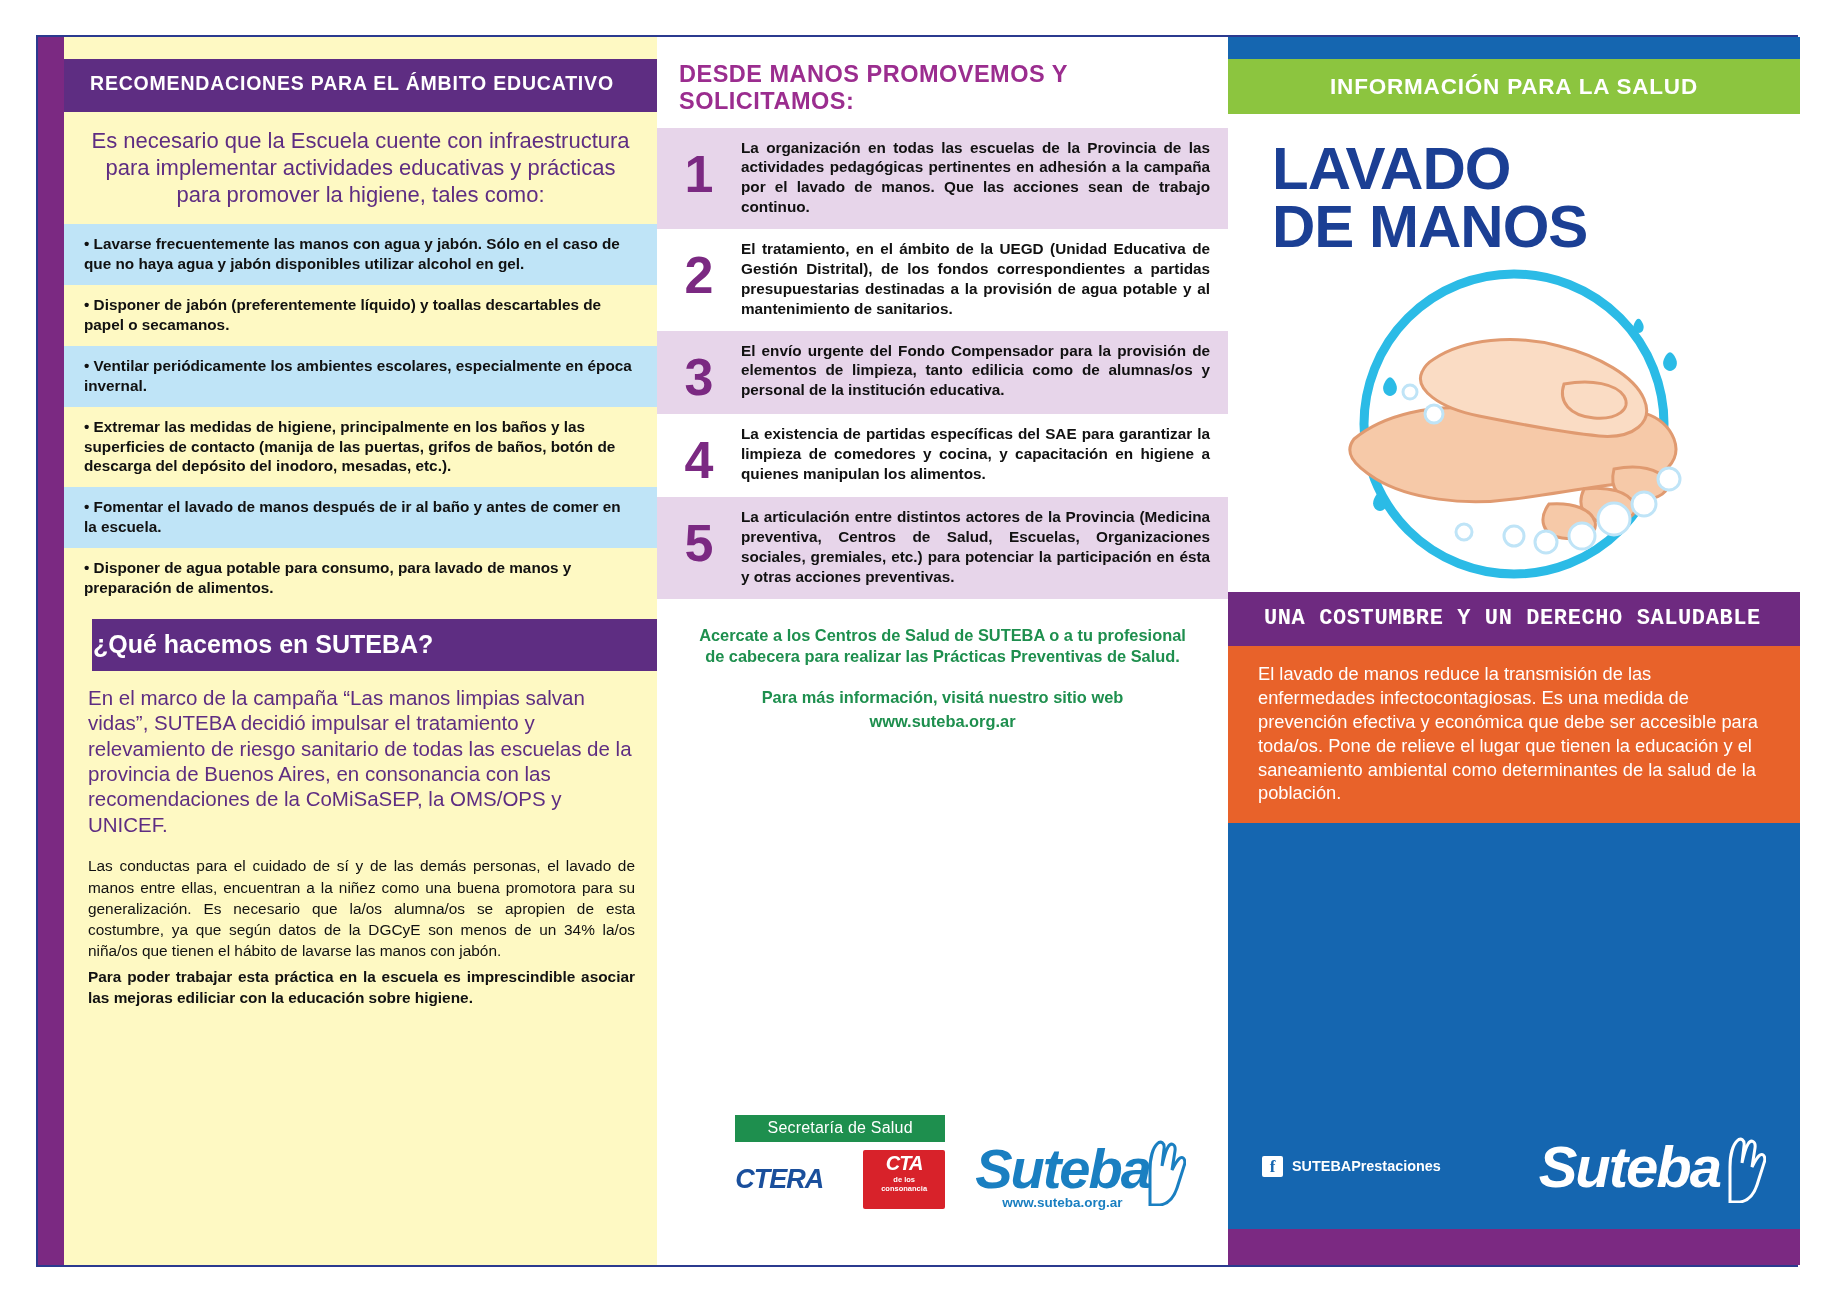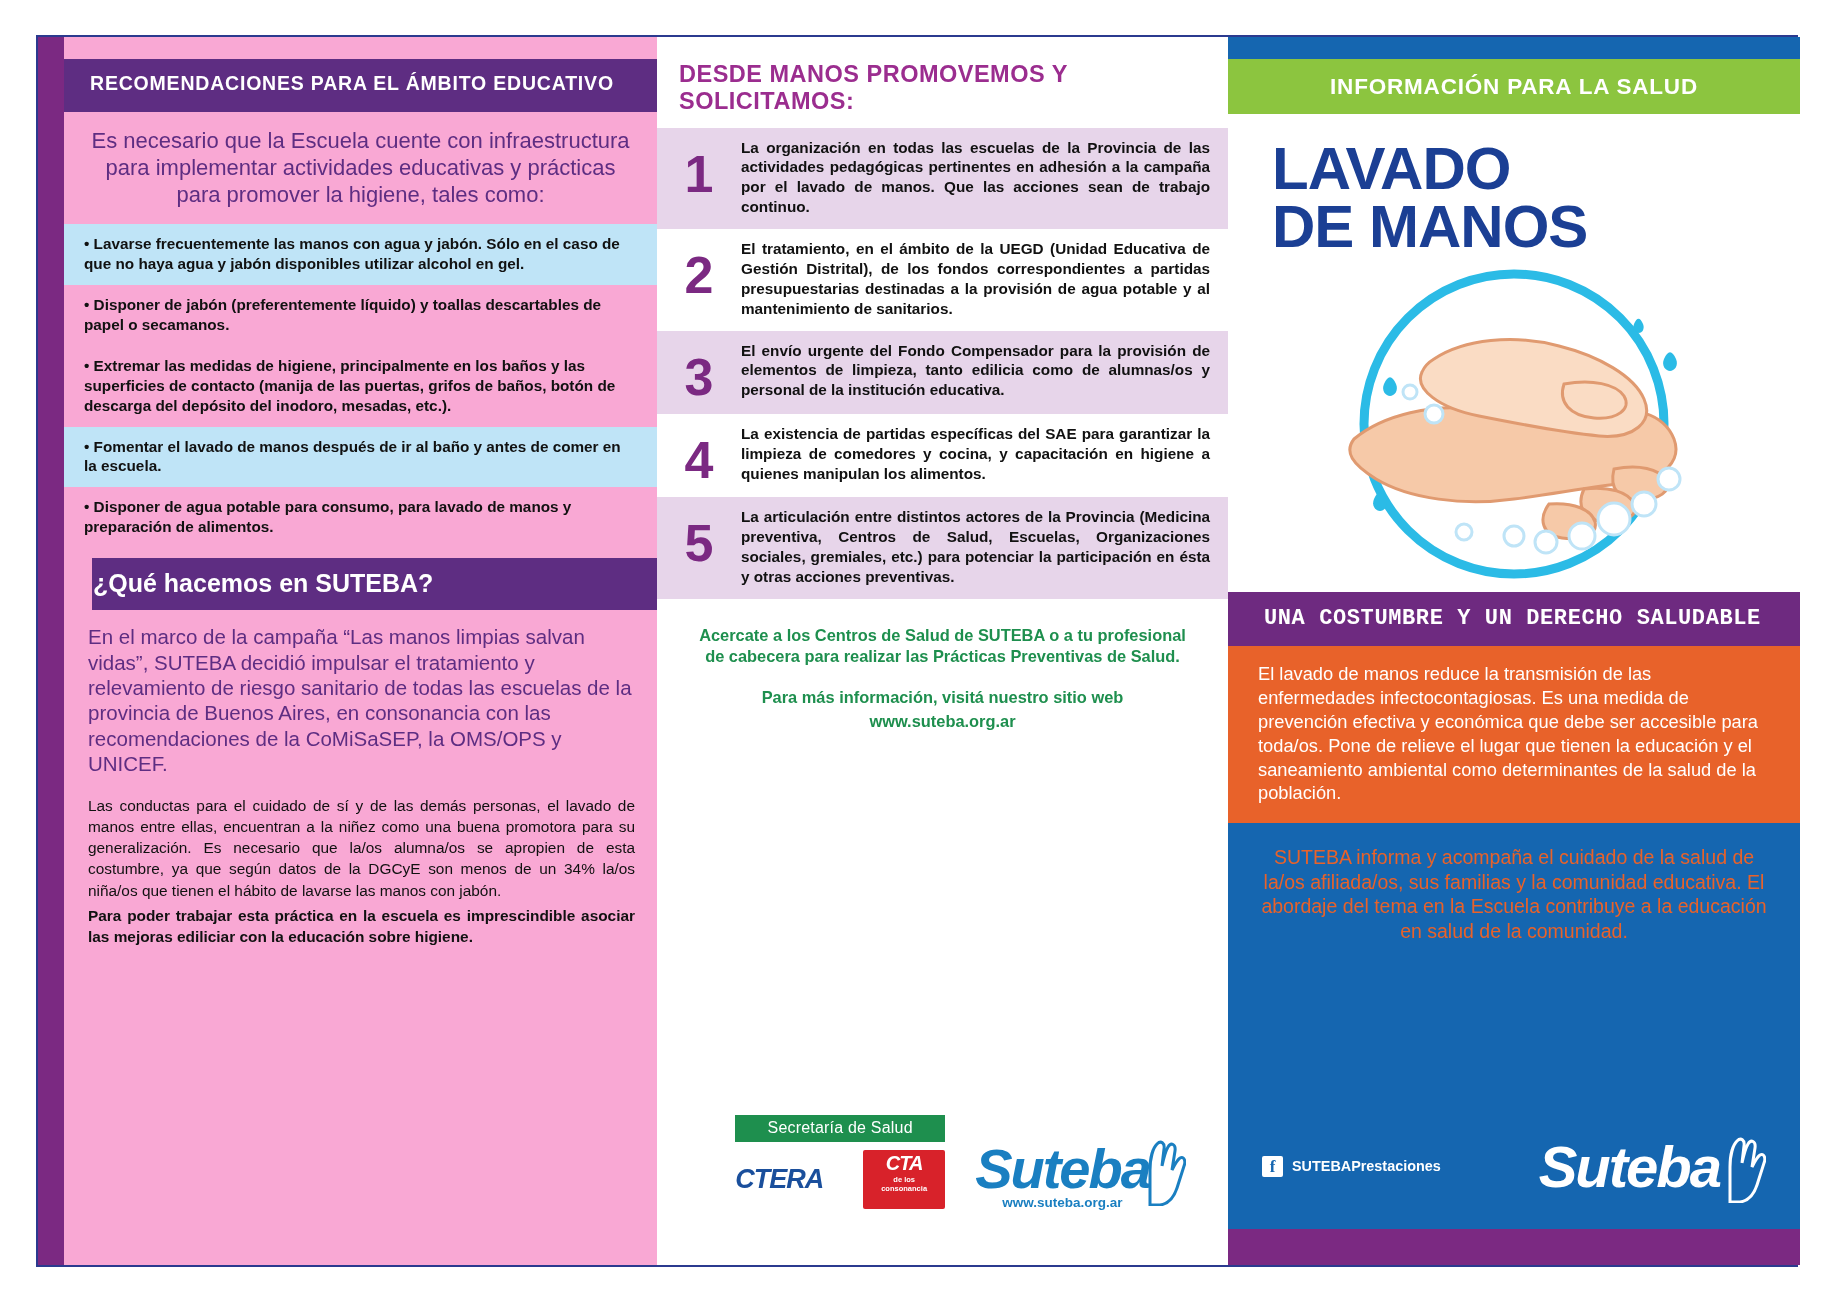--- a/index.html
+++ b/index.html
@@ -30,21 +30,21 @@
   }
   .spine-bottom {
     position: absolute; left: 0; bottom: 0;
     width: 1190px; height: 34px;
     background: #7b2982;
   }
   
   .panel1 {
     position: absolute; left: 26px; top: 0;
     width: 593px; height: 100%;
-    background: #f9a8d4;
+    background: #fef9c3;
   }
   .p1-head {
     margin-top: 22px;
     background: #5e2d82;
     color: #ffffff;
     font-size: 19.5px;
     font-weight: bold;
     letter-spacing: .8px;
     padding: 13px 0 13px 26px;
     height: 53px;
@@ -309,20 +309,21 @@
     <div class="spine-left"></div>
     <div class="spine-bottom"></div>
 
     <div class="panel1">
       <div class="p1-head">RECOMENDACIONES PARA EL ÁMBITO EDUCATIVO</div>
       <div class="p1-sub">Es necesario que la Escuela cuente con infraestructura para implementar actividades educativas y prácticas para promover la higiene, tales como:</div>
 
       <div class="bullets">
         <div class="bullet alt">• Lavarse frecuentemente las manos con agua y jabón. Sólo en el caso de que no haya agua y jabón disponibles utilizar alcohol en gel.</div>
         <div class="bullet">• Disponer de jabón (preferentemente líquido) y toallas descartables de papel o secamanos.</div>
+        <div class="bullet alt">• Ventilar periódicamente los ambientes escolares, especialmente en época invernal.</div>
         <div class="bullet">• Extremar las medidas de higiene, principalmente en los baños y las superficies de contacto (manija de las puertas, grifos de baños, botón de descarga del depósito del inodoro, mesadas, etc.).</div>
         <div class="bullet alt">• Fomentar el lavado de manos después de ir al baño y antes de comer en la escuela.</div>
         <div class="bullet">• Disponer de agua potable para consumo, para lavado de manos y preparación de alimentos.</div>
       </div>
 
       <div class="p2-head">¿Qué hacemos en SUTEBA?</div>
       <div class="p1-body-hand">En el marco de la campaña “Las manos limpias salvan vidas”, SUTEBA decidió impulsar el tratamiento y relevamiento de riesgo sanitario de todas las escuelas de la provincia de Buenos Aires, en consonancia con las recomendaciones de la CoMiSaSEP, la OMS/OPS y UNICEF.</div>
       <div class="p1-body-plain">Las conductas para el cuidado de sí y de las demás personas, el lavado de manos entre ellas, encuentran a la niñez como una buena promotora para su generalización. Es necesario que la/os alumna/os se apropien de esta costumbre, ya que según datos de la DGCyE son menos de un 34% la/os niña/os que tienen el hábito de lavarse las manos con jabón.</div>
       <div class="p1-body-plain" style="padding-top:4px;font-weight:bold;">Para poder trabajar esta práctica en la escuela es imprescindible asociar las mejoras ediliciar con la educación sobre higiene.</div>
     </div>
@@ -411,21 +412,20 @@
 
           <path d="M70 120 c4 -9 8 -9 12 0 c3 7 -2 12 -6 12 c-4 0 -9 -5 -6 -12 Z" fill="#2bbbe6"></path>
           <path d="M350 95 c4 -9 8 -9 12 0 c3 7 -2 12 -6 12 c-4 0 -9 -5 -6 -12 Z" fill="#2bbbe6"></path>
           <path d="M60 235 c4 -9 8 -9 12 0 c3 7 -2 12 -6 12 c-4 0 -9 -5 -6 -12 Z" fill="#2bbbe6"></path>
           <path d="M320 60 c3 -7 6 -7 9 0 c2 5 -1 9 -4 9 c-3 0 -7 -4 -5 -9 Z" fill="#2bbbe6"></path>
         </svg>
       </div>
 
       <div class="p3-purple">UNA COSTUMBRE Y UN DERECHO SALUDABLE</div>
       <div class="p3-orange">El lavado de manos reduce la transmisión de las enfermedades infectocontagiosas. Es una medida de prevención efectiva y económica que debe ser accesible para toda/os. Pone de relieve el lugar que tienen la educación y el saneamiento ambiental como determinantes de la salud de la población.</div>
-      <div class="p3-orangetext">SUTEBA informa y acompaña el cuidado de la salud de la/os afiliada/os, sus familias y la comunidad educativa. El abordaje del tema en la Escuela contribuye a la educación en salud de la comunidad.</div>
 
       <div class="p3-footer">
         <div class="fb">
           <span class="sq">f</span>
           <span>SUTEBAPrestaciones</span>
         </div>
         <div class="suteba-white">
           <span>Suteba</span>
           <svg class="hand-glyph" style="right:-6px;top:4px;" viewBox="0 0 42 66">
             <path d="M6 30 C6 18 9 8 13 4 C17 0 21 3 20 9 L18 26 C18 26 21 12 24 7 C27 2 32 4 31 11 L28 30 C28 30 33 20 36 18 C40 16 42 21 40 26 L33 48 C30 57 24 64 16 65 L6 65 Z" fill="#1566b0" stroke="#ffffff" stroke-width="3"></path>

